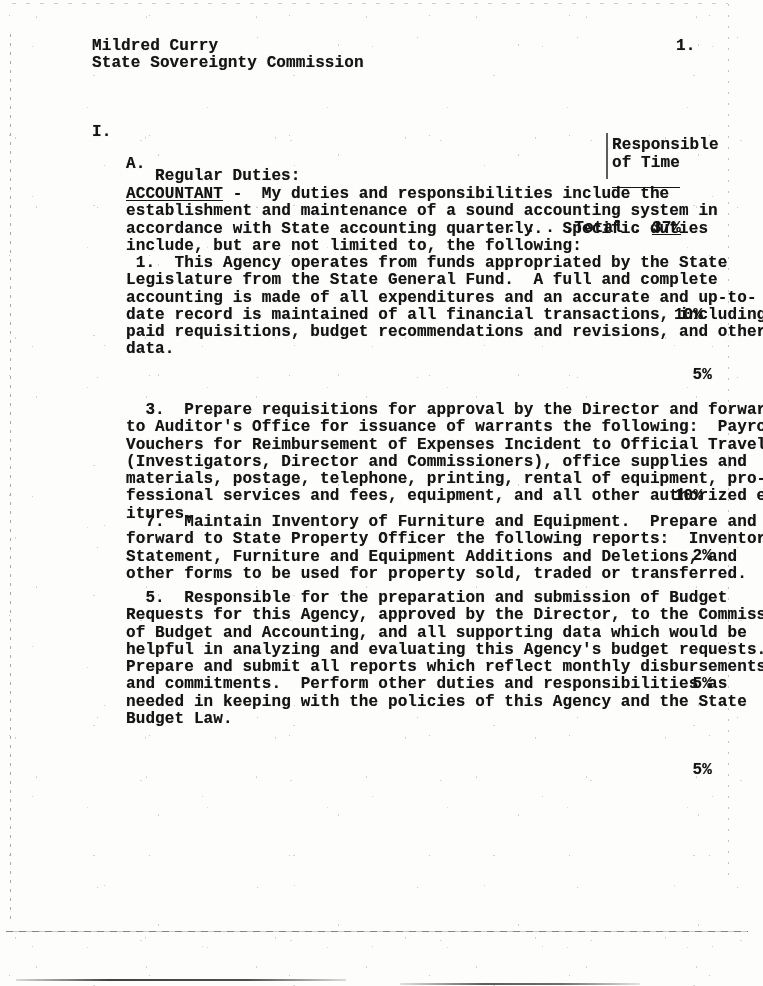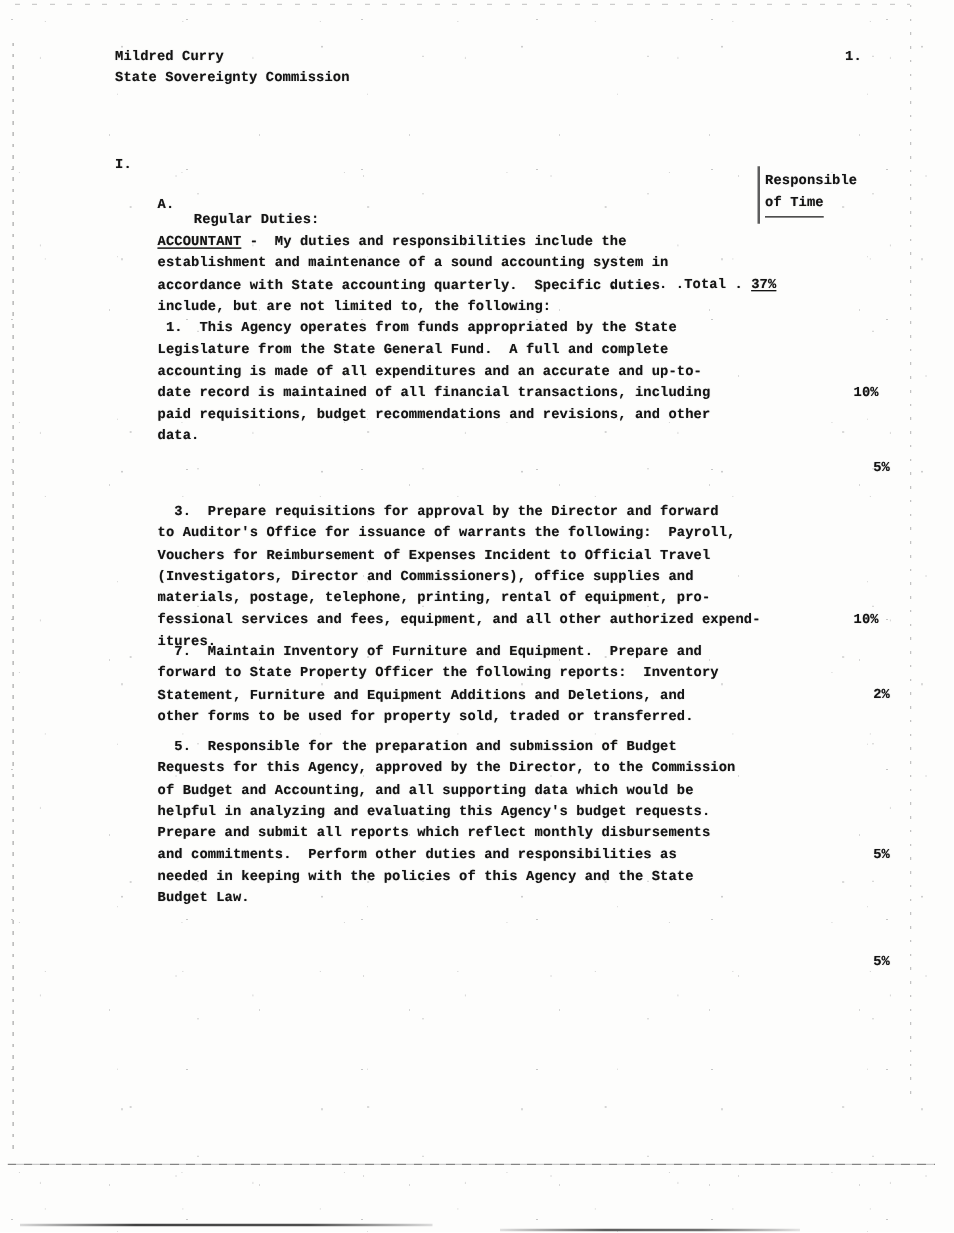--- a/index.html
+++ b/index.html
@@ -85,37 +85,37 @@
     left: 400px; top: 983px;
     width: 240px; height: 2px;
     background: linear-gradient(to right, #dcdcdc, #404040 35%, #555, #e0e0e0);
     opacity: .85;
   }
 
   
   .txt {
     position: absolute;
     color: #141414;
-    font-size: 11px;
+    font-size: 16px;
     line-height: 17.3px;
     letter-spacing: .1px;
     white-space: pre;
     font-weight: 700;
     text-shadow: 0 0 .7px rgba(0,0,0,.5);
   }
 
   #header-block      { left: 92px;  top: 38px; }
   #page-number       { left: 676px; top: 38px; }
   #section-roman     { left: 92px;  top: 124px; }
   #section-title     { left: 126px; top: 124px; }
   #subsection-letter { left: 126px; top: 156px; }
   #subsection-title  { left: 155px; top: 168px; text-underline-offset: 2px; }
 
   #col-head { left: 612px; top: 137px; line-height: 17.5px; }
-  #col-head .u { display: inline-block; border-bottom: 1.6px solid #151515; padding-bottom: 1px; }
+  #col-head .u { display: inline-block; border-bottom: 1.6px solid #151515; padding-bottom: 15px; }
 
   .col-rule {
     position: absolute;
     left: 606px; top: 133px;
     width: 1.6px; height: 46px;
     background: #5d5d5d;
   }
 
   .para { position: absolute; left: 126px; }
   .pct  { position: absolute; width: 60px; text-align: right; }

